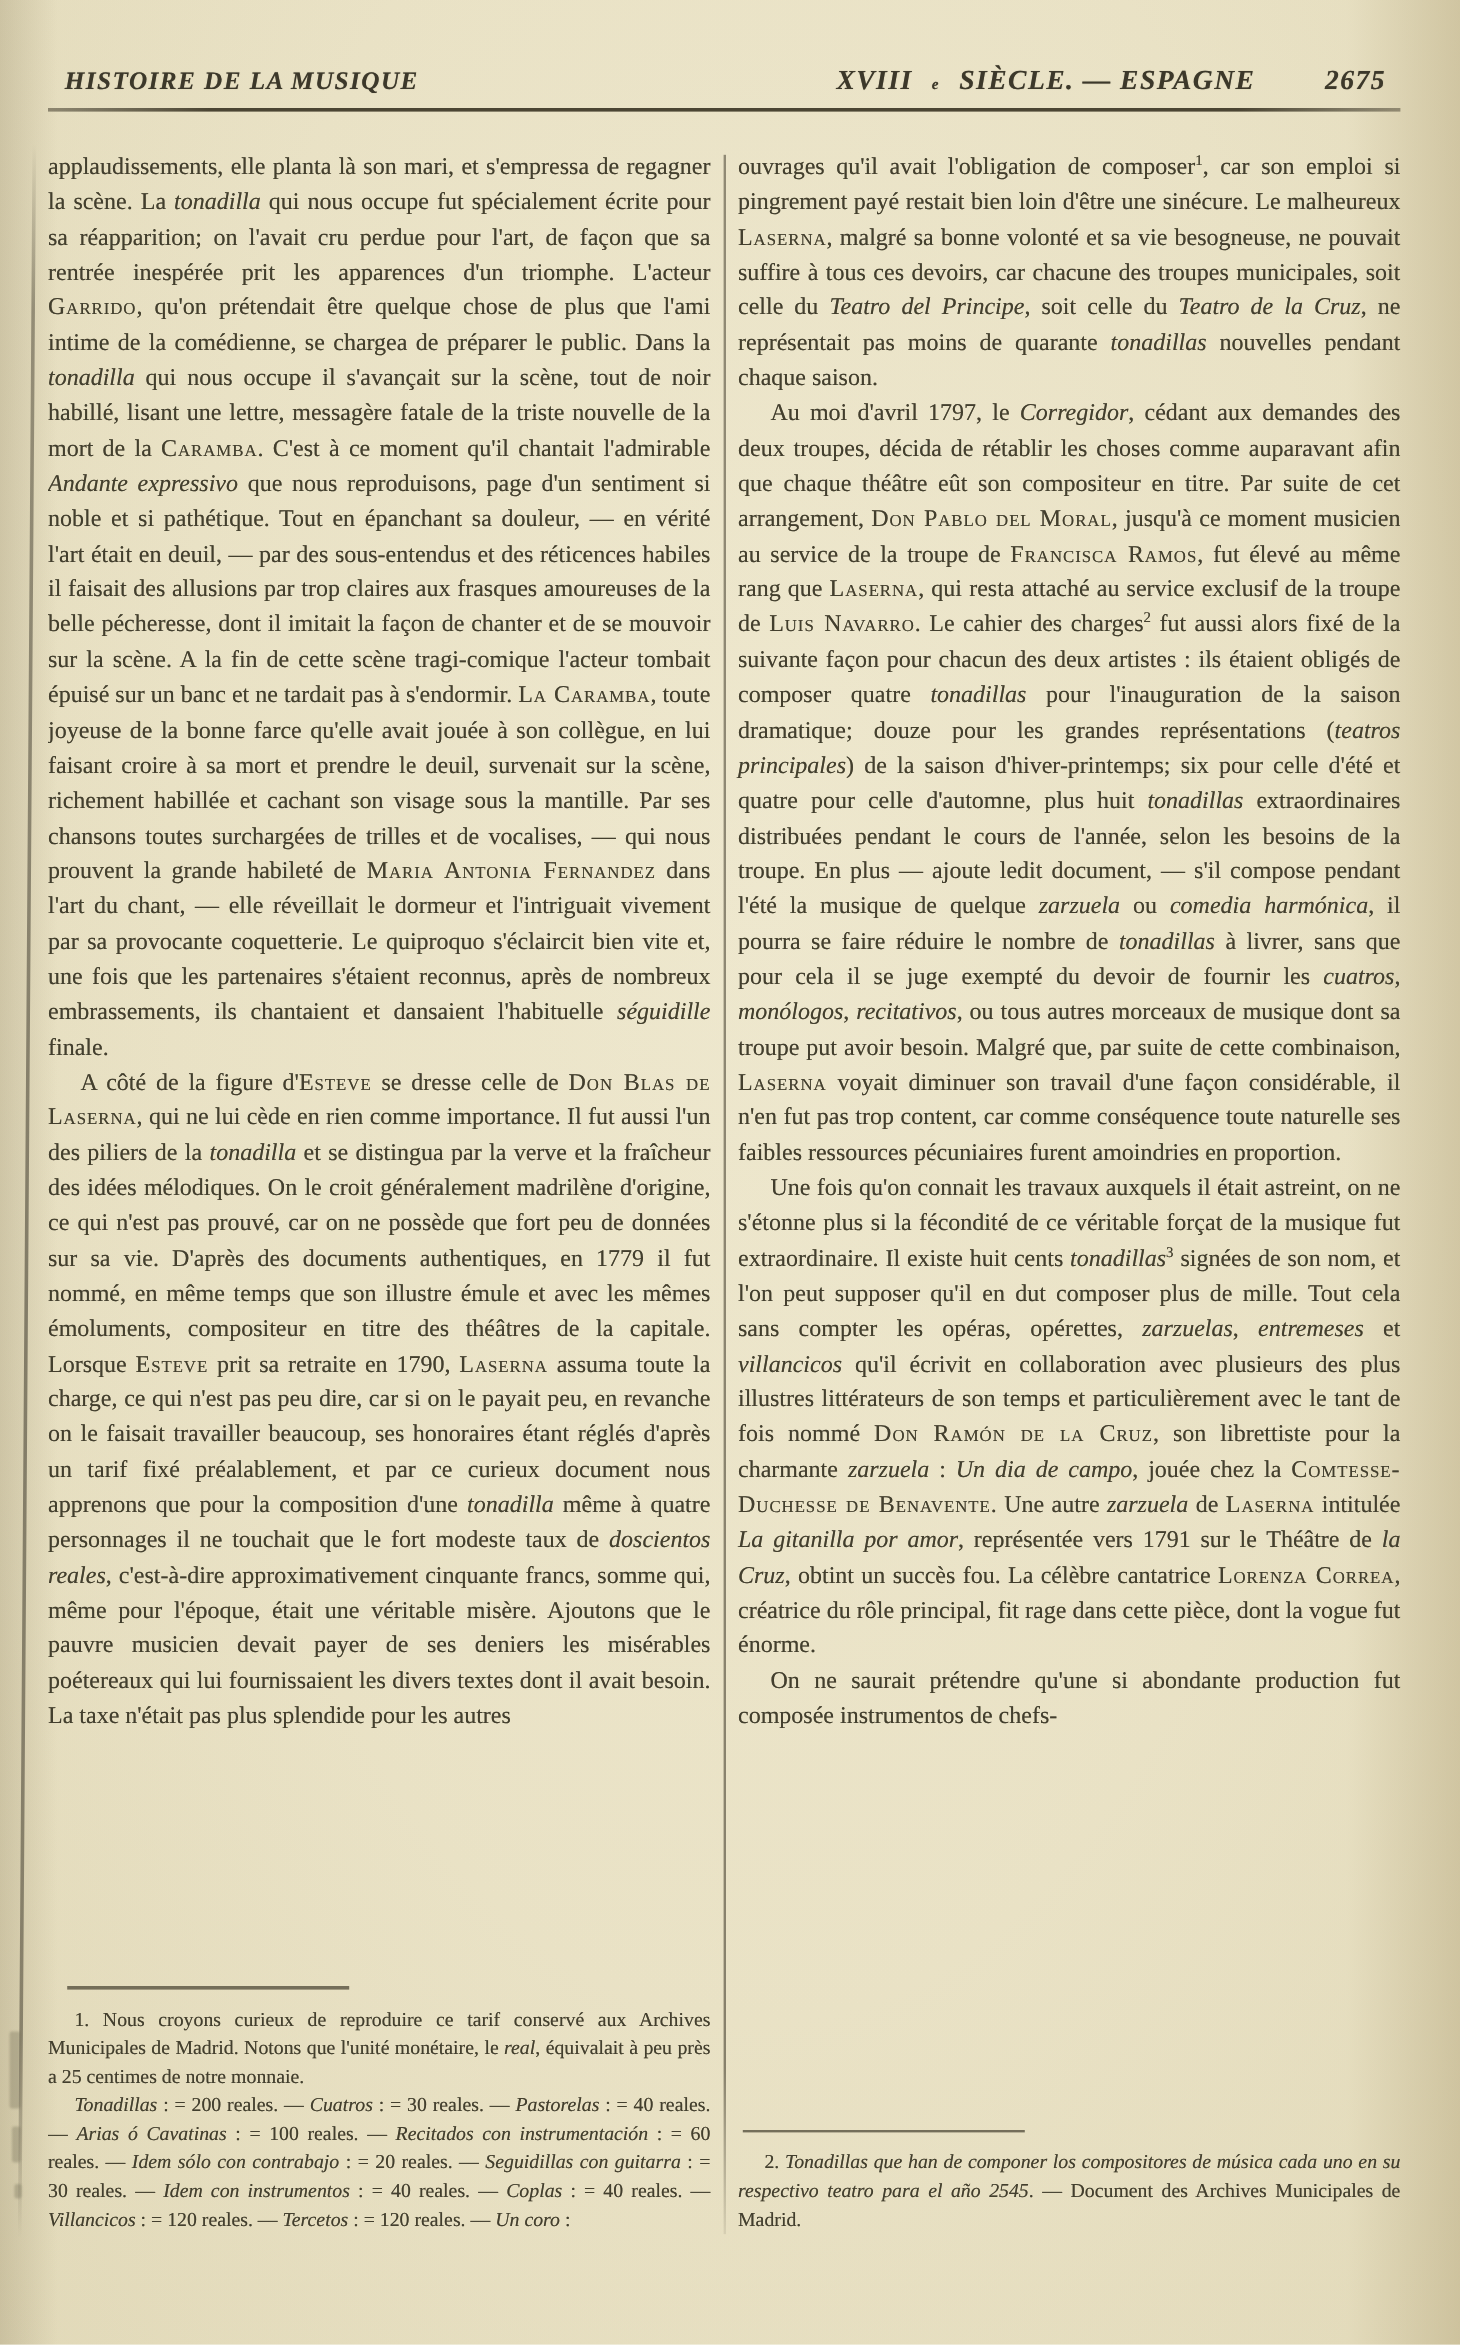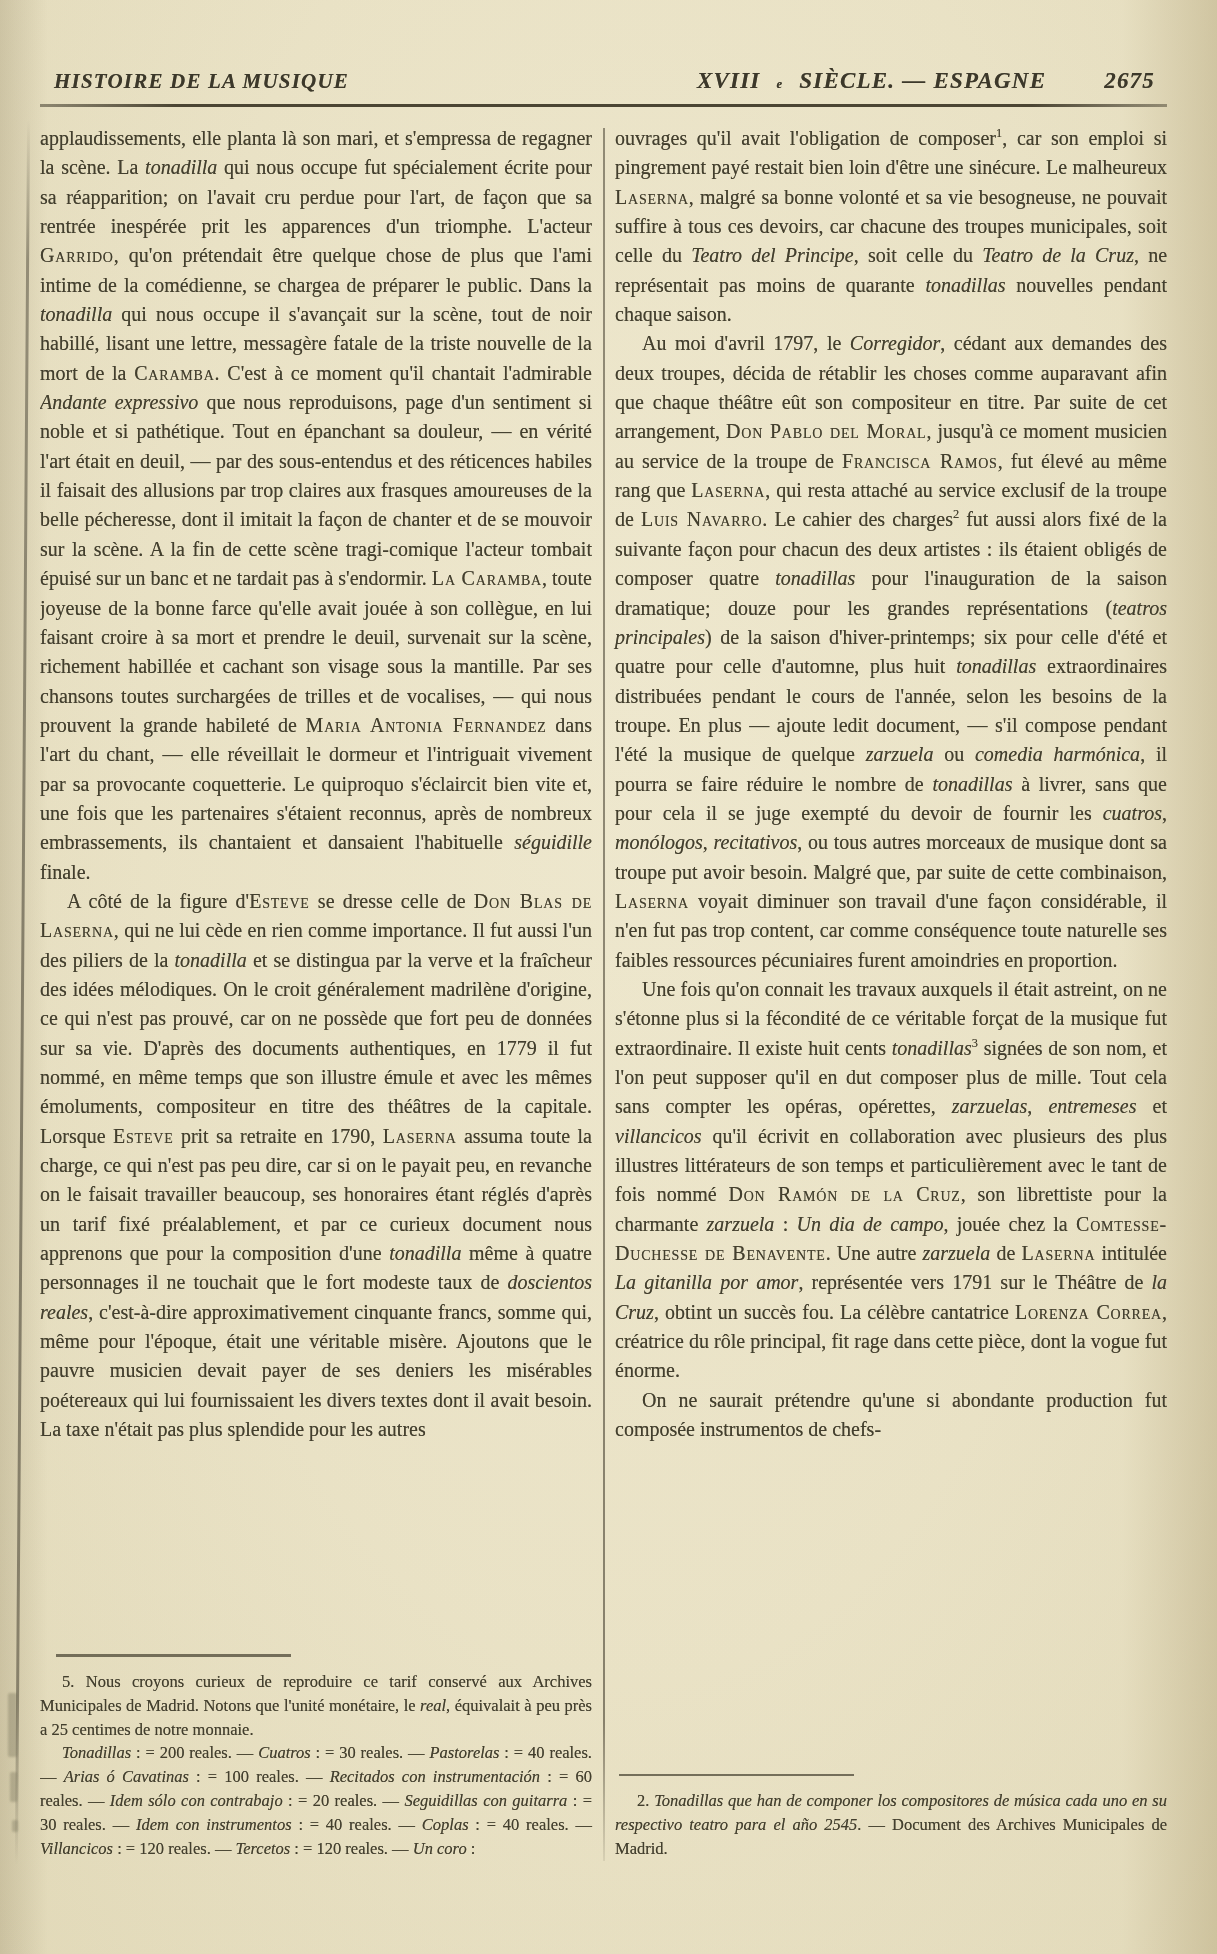--- a/index.html
+++ b/index.html
@@ -4,21 +4,21 @@
 <style>
   html,body{margin:0;padding:0;}
   body{
     width:1217px;height:1954px;
     font-family:"Liberation Serif","DejaVu Serif",serif;
     color:#433f2e;
     overflow:hidden;
   }
   .page{
     position:relative;width:1217px;height:1954px;box-sizing:border-box;
-    padding:68px 50px 0 40px;
+    padding:54px 50px 0 40px;
     background:
       linear-gradient(90deg, rgba(110,95,60,0.20), rgba(110,95,60,0) 48px),
       linear-gradient(270deg, rgba(145,125,75,0.28), rgba(145,125,75,0.03) 95px),
       radial-gradient(ellipse at 52% 38%, #f1ebd2 0%, #ece5c9 55%, #e4dcbc 100%);
   }
   .binding-line{
     position:absolute;left:21px;top:120px;height:1745px;width:3px;
     background:linear-gradient(180deg, rgba(60,55,42,0) 0%, rgba(60,55,42,0.45) 8%,
       rgba(60,55,42,0.55) 55%, rgba(60,55,42,0.5) 90%, rgba(60,55,42,0) 100%);
     transform:rotate(0.4deg);border-radius:2px;
@@ -34,21 +34,21 @@
     text-shadow:0 0 0.6px rgba(60,56,42,0.6);
   }
   .header .left{font-size:21px;}
   .header .right{font-size:23px;display:flex;align-items:baseline;gap:16px;}
   .header sup{font-size:0.55em;}
   .pagenum{margin-left:42px;font-weight:bold;}
   .header-rule{
     margin-top:10px;height:3px;border:0;
     background:linear-gradient(90deg, rgba(70,64,48,0.55), #4b4533 12%, #4b4533 88%, rgba(70,64,48,0.5));
   }
-  .columns{display:flex;height:1737px;margin-top:17px;overflow:hidden;}
+  .columns{display:flex;height:1737px;margin-top:32px;overflow:hidden;}
   .col{
     width:552px;display:flex;flex-direction:column;
     font-size:20px;line-height:29.35px;text-align:justify;
     text-shadow:0 0 0.55px rgba(67,63,46,0.65);
   }
   .divider{
     width:2px;margin:4px 10px 0 11px;
     background:linear-gradient(180deg, rgba(70,64,48,0.55) 0%, rgba(70,64,48,0.6) 92%, rgba(70,64,48,0.1) 100%);
   }
   p.para{margin:0;}
@@ -86,21 +86,21 @@
 
   <div class="columns">
     <div class="col">
       <div>
           <p class="para"><span>applaudissements, elle planta là son mari, et s'empressa de regagner la scène. La </span><span class="it">tonadilla</span><span> qui nous occupe fut spécialement écrite pour sa réapparition; on l'avait cru perdue pour l'art, de façon que sa rentrée inespérée prit les apparences d'un triomphe. L'acteur </span><span class="sc">Garrido</span><span>, qu'on prétendait être quelque chose de plus que l'ami intime de la comédienne, se chargea de préparer le public. Dans la </span><span class="it">tonadilla</span><span> qui nous occupe il s'avançait sur la scène, tout de noir habillé, lisant une lettre, messagère fatale de la triste nouvelle de la mort de la </span><span class="sc">Caramba</span><span>. C'est à ce moment qu'il chantait l'admirable </span><span class="it">Andante expressivo</span><span> que nous reproduisons, page d'un sentiment si noble et si pathétique. Tout en épanchant sa douleur, — en vérité l'art était en deuil, — par des sous-entendus et des réticences habiles il faisait des allusions par trop claires aux frasques amoureuses de la belle pécheresse, dont il imitait la façon de chanter et de se mouvoir sur la scène. A la fin de cette scène tragi-comique l'acteur tombait épuisé sur un banc et ne tardait pas à s'endormir. </span><span class="sc">La Caramba</span><span>, toute joyeuse de la bonne farce qu'elle avait jouée à son collègue, en lui faisant croire à sa mort et prendre le deuil, survenait sur la scène, richement habillée et cachant son visage sous la mantille. Par ses chansons toutes surchargées de trilles et de vocalises, — qui nous prouvent la grande habileté de </span><span class="sc">Maria Antonia Fernandez</span><span> dans l'art du chant, — elle réveillait le dormeur et l'intriguait vivement par sa provocante coquetterie. Le quiproquo s'éclaircit bien vite et, une fois que les partenaires s'étaient reconnus, après de nombreux embrassements, ils chantaient et dansaient l'habituelle </span><span class="it">séguidille</span><span> finale.</span></p>
           <p class="para indent"><span>A côté de la figure d'</span><span class="sc">Esteve</span><span> se dresse celle de </span><span class="sc">Don Blas de Laserna</span><span>, qui ne lui cède en rien comme importance. Il fut aussi l'un des piliers de la </span><span class="it">tonadilla</span><span> et se distingua par la verve et la fraîcheur des idées mélodiques. On le croit généralement madrilène d'origine, ce qui n'est pas prouvé, car on ne possède que fort peu de données sur sa vie. D'après des documents authentiques, en 1779 il fut nommé, en même temps que son illustre émule et avec les mêmes émoluments, compositeur en titre des théâtres de la capitale. Lorsque </span><span class="sc">Esteve</span><span> prit sa retraite en 1790, </span><span class="sc">Laserna</span><span> assuma toute la charge, ce qui n'est pas peu dire, car si on le payait peu, en revanche on le faisait travailler beaucoup, ses honoraires étant réglés d'après un tarif fixé préalablement, et par ce curieux document nous apprenons que pour la composition d'une </span><span class="it">tonadilla</span><span> même à quatre personnages il ne touchait que le fort modeste taux de </span><span class="it">doscientos reales</span><span>, c'est-à-dire approximativement cinquante francs, somme qui, même pour l'époque, était une véritable misère. Ajoutons que le pauvre musicien devait payer de ses deniers les misérables poétereaux qui lui fournissaient les divers textes dont il avait besoin. La taxe n'était pas plus splendide pour les autres</span></p>
         </div>
       <div class="footnotes">
         <hr class="fn-rule">
         <div>
-            <p class="para indent"><span>5. Nous croyons curieux de reproduire ce tarif conservé aux Archives Municipales de Madrid. Notons que l'unité monétaire, le </span><span class="it">real</span><span>, équivalait à peu près a 25 centimes de notre monnaie.</span></p>
+            <p class="para indent"><span>1. Nous croyons curieux de reproduire ce tarif conservé aux Archives Municipales de Madrid. Notons que l'unité monétaire, le </span><span class="it">real</span><span>, équivalait à peu près a 25 centimes de notre monnaie.</span></p>
             <p class="para indent"><span class="it">Tonadillas</span><span> : = 200 reales. — </span><span class="it">Cuatros</span><span> : = 30 reales. — </span><span class="it">Pastorelas</span><span> : = 40 reales. — </span><span class="it">Arias ó Cavatinas</span><span> : = 100 reales. — </span><span class="it">Recitados con instrumentación</span><span> : = 60 reales. — </span><span class="it">Idem sólo con contrabajo</span><span> : = 20 reales. — </span><span class="it">Seguidillas con guitarra</span><span> : = 30 reales. — </span><span class="it">Idem con instrumentos</span><span> : = 40 reales. — </span><span class="it">Coplas</span><span> : = 40 reales. — </span><span class="it">Villancicos</span><span> : = 120 reales. — </span><span class="it">Tercetos</span><span> : = 120 reales. — </span><span class="it">Un coro</span><span> :</span></p>
           </div>
       </div>
     </div>
 
     <div class="divider"></div>
 
     <div class="col">
       <div>
           <p class="para"><span>ouvrages qu'il avait l'obligation de composer</span><sup>1</sup><span>, car son emploi si pingrement payé restait bien loin d'être une sinécure. Le malheureux </span><span class="sc">Laserna</span><span>, malgré sa bonne volonté et sa vie besogneuse, ne pouvait suffire à tous ces devoirs, car chacune des troupes municipales, soit celle du </span><span class="it">Teatro del Principe</span><span>, soit celle du </span><span class="it">Teatro de la Cruz</span><span>, ne représentait pas moins de quarante </span><span class="it">tonadillas</span><span> nouvelles pendant chaque saison.</span></p>

